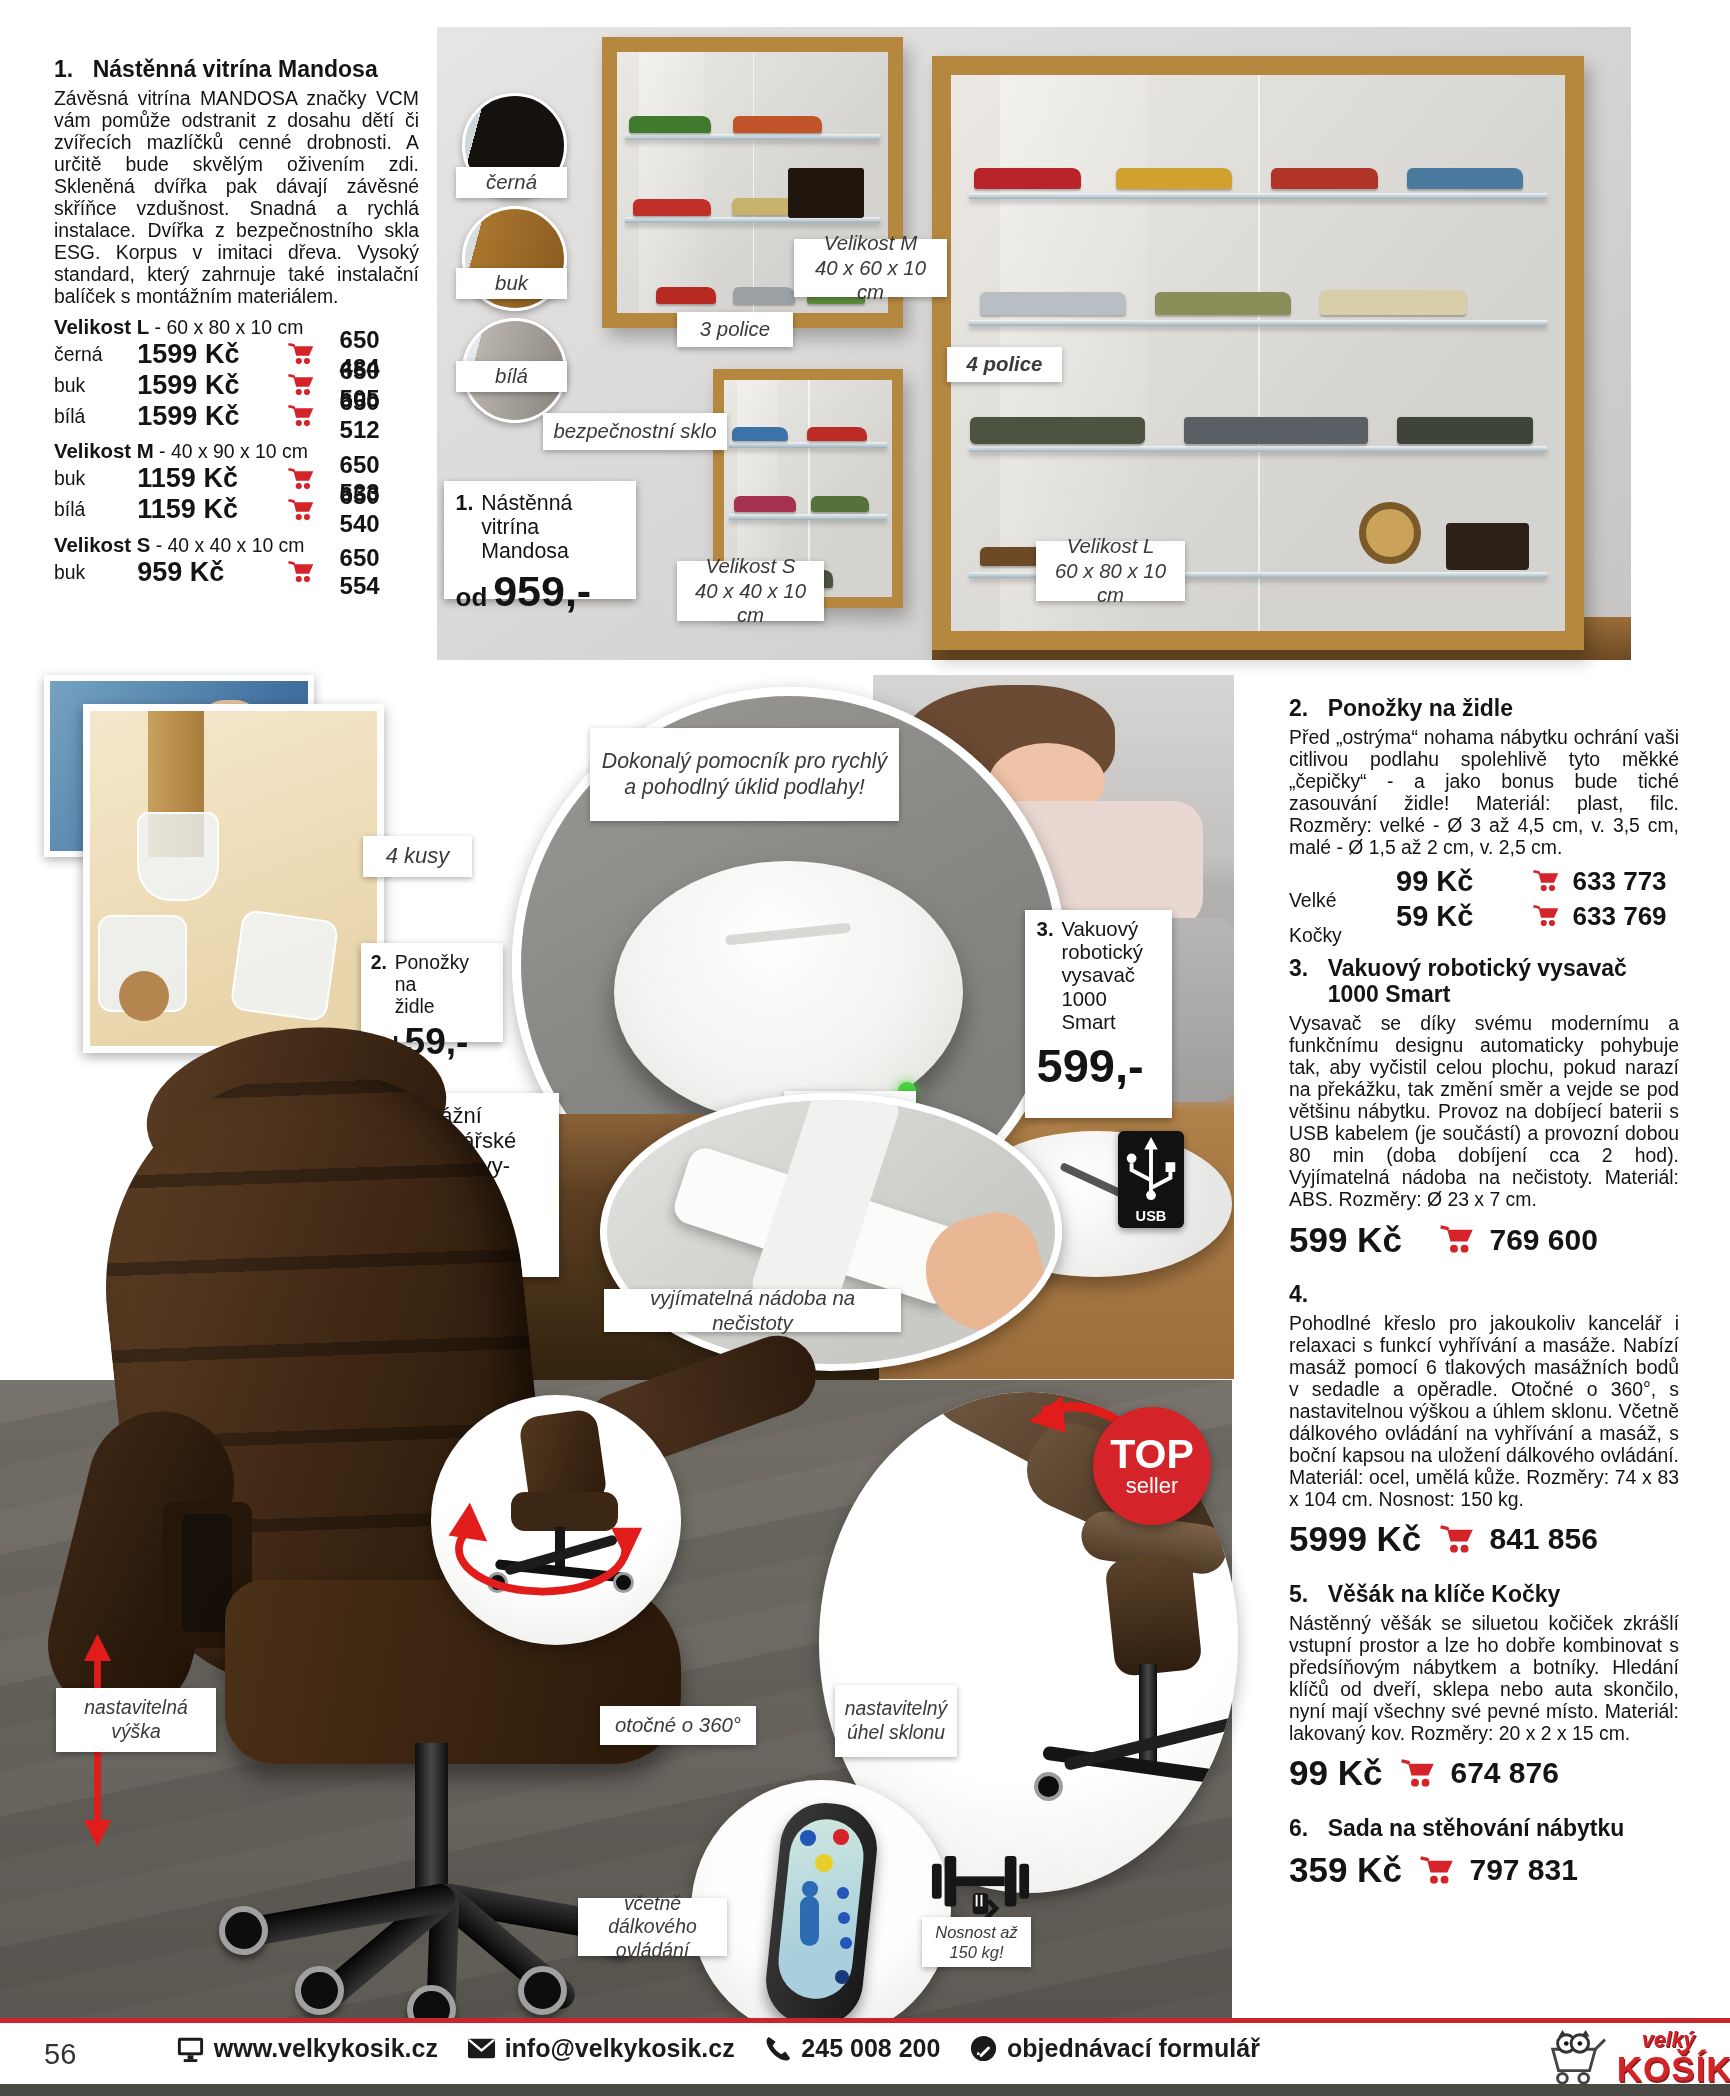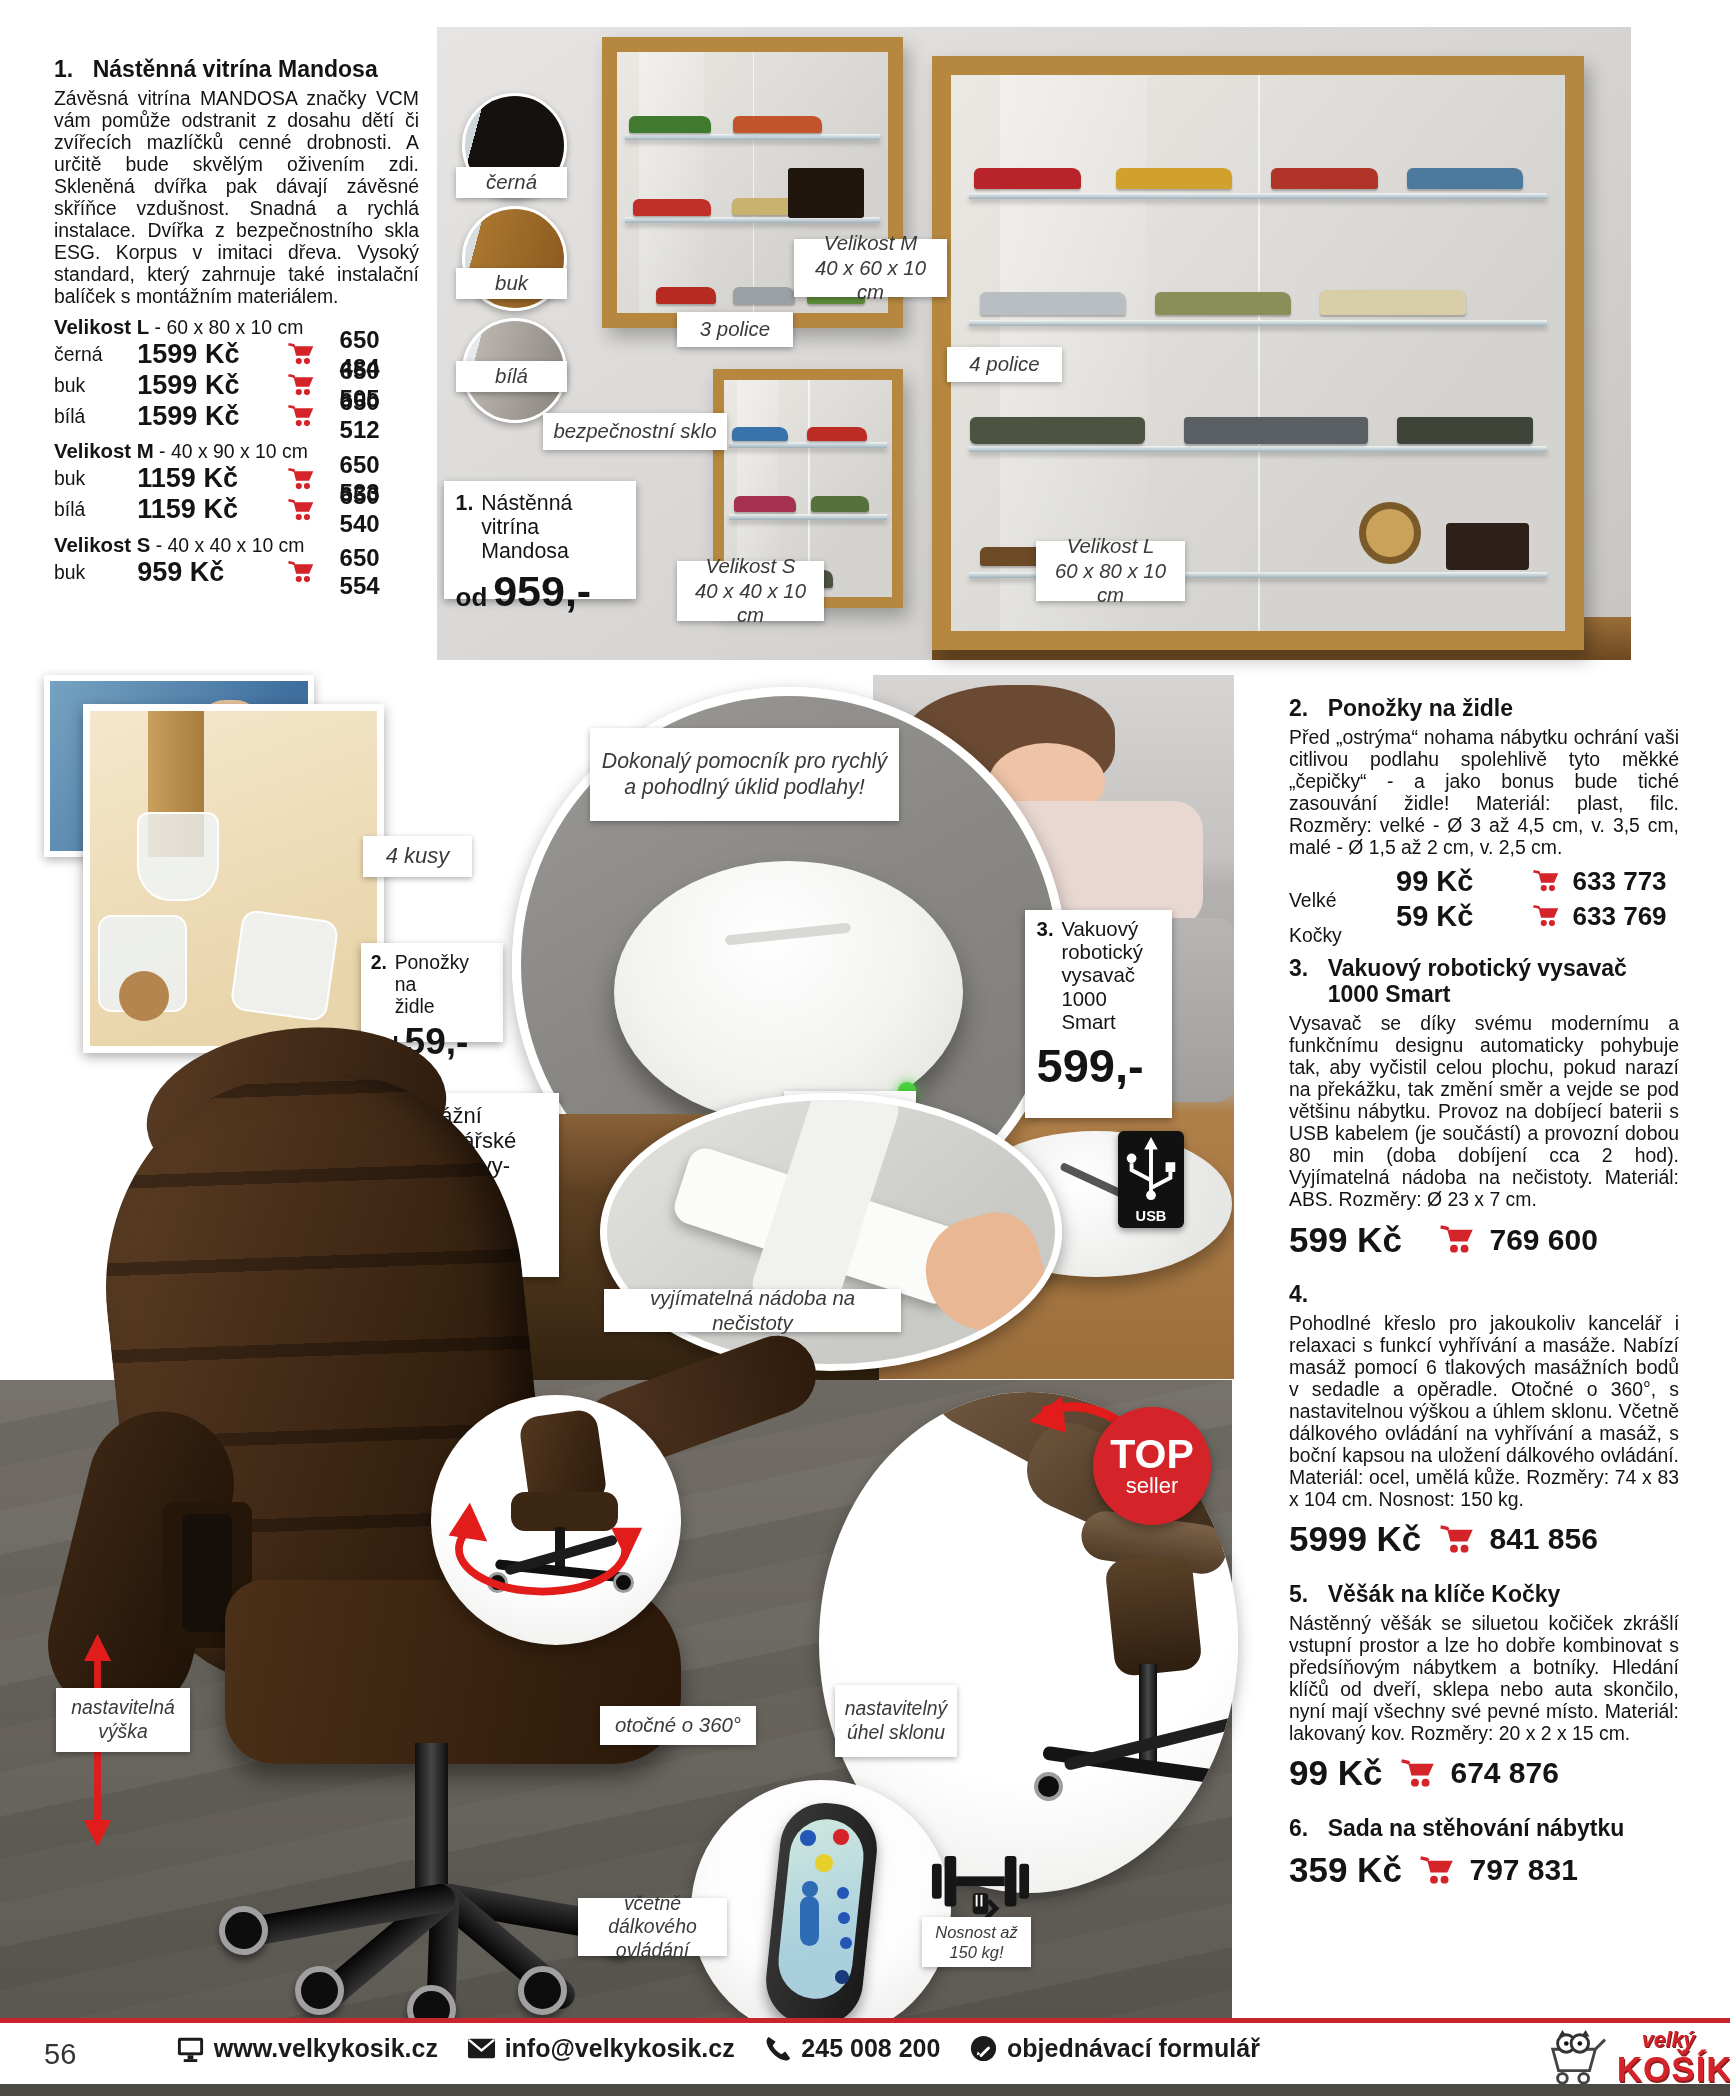--- a/index.html
+++ b/index.html
@@ -135,21 +135,21 @@
     <span>bílá</span>
     </div>
 
   <div class="lbl" style="left:794px;top:239px;width:153px;height:58px;">
     <span>Velikost M</span>
     <span>40 x 60 x 10 cm</span>
     </div>
   <div class="lbl" style="left:677px;top:312px;width:116px;height:35px;">
     <span>3 police</span>
     </div>
-  <div class="lbl" style="left:947px;top:347px;width:115px;height:35px;">
+  <div class="lbl" style="left:947px;top:347px;width:115px;height:35px;font-weight:bold;">
     <span>4 police</span>
     </div>
   <div class="lbl" style="left:543px;top:413px;width:184px;height:37px;">
     <span>bezpečnostní sklo</span>
     </div>
   <div class="lbl" style="left:677px;top:561px;width:147px;height:60px;">
     <span>Velikost S</span>
     <span>40 x 40 x 10 cm</span>
     </div>
   <div class="lbl" style="left:1036px;top:541px;width:149px;height:60px;">
@@ -389,21 +389,21 @@
     <div class="wheel" style="left:407px;top:1985px;"></div>
     <div class="wheel" style="left:295px;top:1966px;"></div>
     <div class="wheel" style="left:219px;top:1906px;"></div>
   </div>
 
   <svg class="abs" style="left:76px;top:1632px;width:43px;height:217px;" viewBox="0 0 44 224">
     <line x1="22" y1="20" x2="22" y2="204" stroke="#e21b1b" stroke-width="7"></line>
     <polygon points="22,2 8,30 36,30" fill="#e21b1b"></polygon>
     <polygon points="22,222 8,194 36,194" fill="#e21b1b"></polygon>
   </svg>
-  <div class="lbl" style="left:56px;top:1688px;width:134px;height:64px;font-size:19.4px;">
+  <div class="lbl" style="left:56px;top:1688px;width:160px;height:64px;font-size:19.4px;">
     <span>nastavitelná</span>
     <span>výška</span>
     </div>
 
   <div class="circ" style="left:431px;top:1395px;width:250px;height:250px;background:radial-gradient(circle at 50% 30%,#ffffff 55%,#e8e8e6 100%);
               box-shadow:0 5.8px 15.5px rgba(0,0,0,.3);overflow:hidden;">
     <div class="abs" style="left:93px;top:17.5px;width:78px;height:93px;border-radius:19.4px;transform:rotate(-8deg);
          background:linear-gradient(115deg,#54381f,#2b1a0b);"></div>
     <div class="abs" style="left:80px;top:97px;width:107px;height:39px;border-radius:13.6px;background:#3c2614;"></div>
     <div class="abs" style="left:124px;top:132px;width:9.7px;height:41px;background:#161616;"></div>

